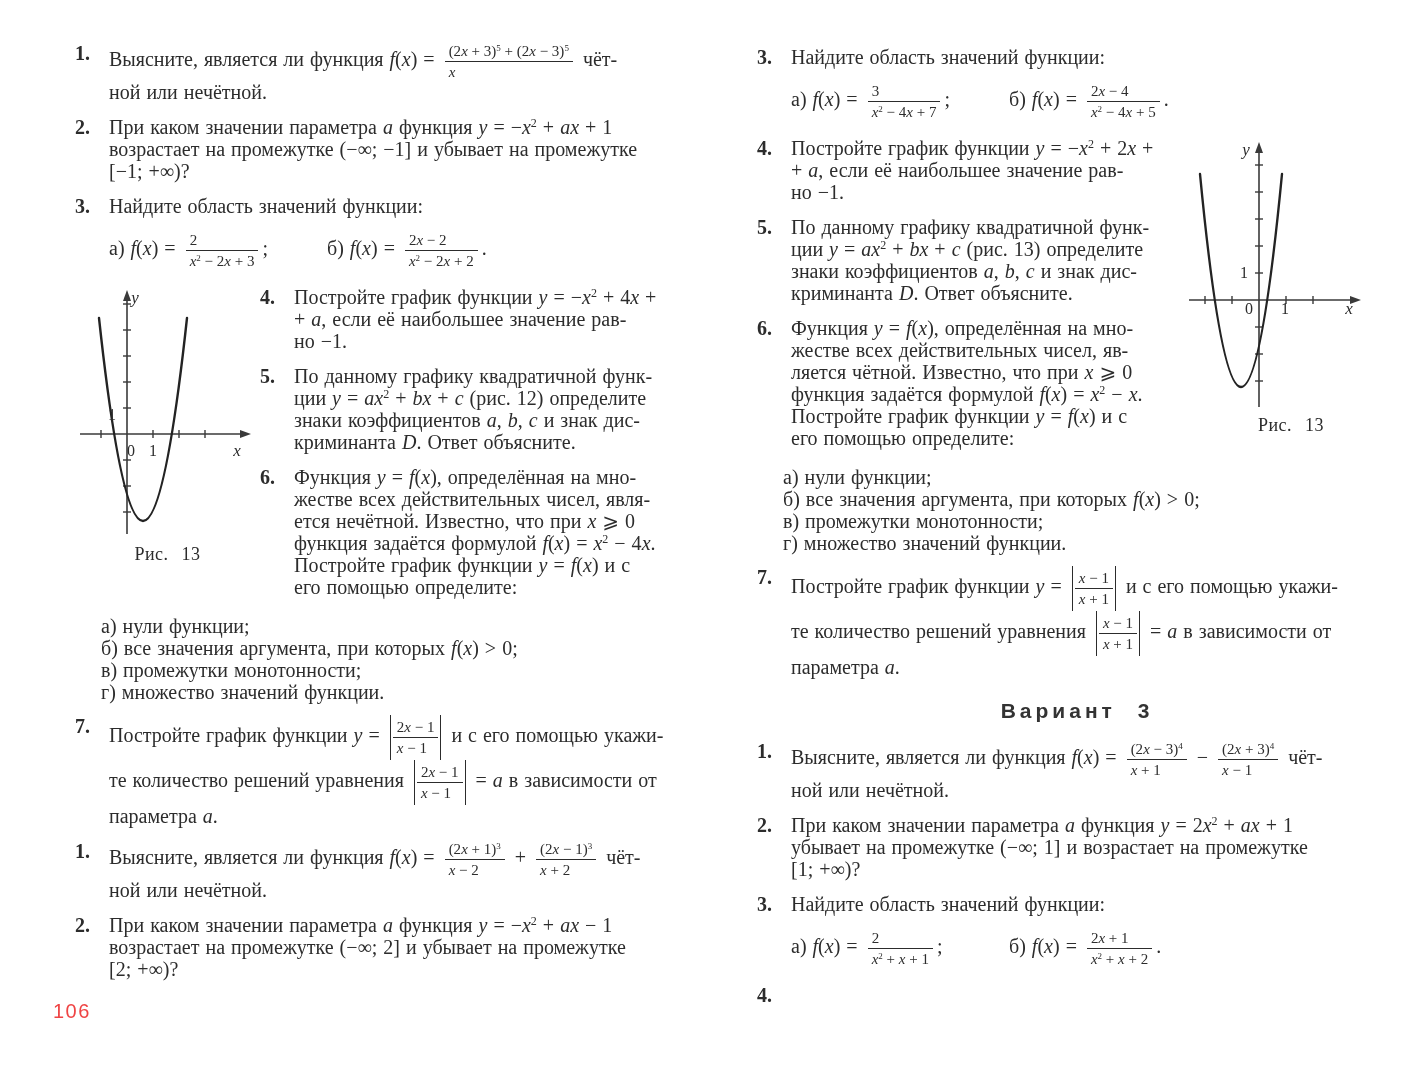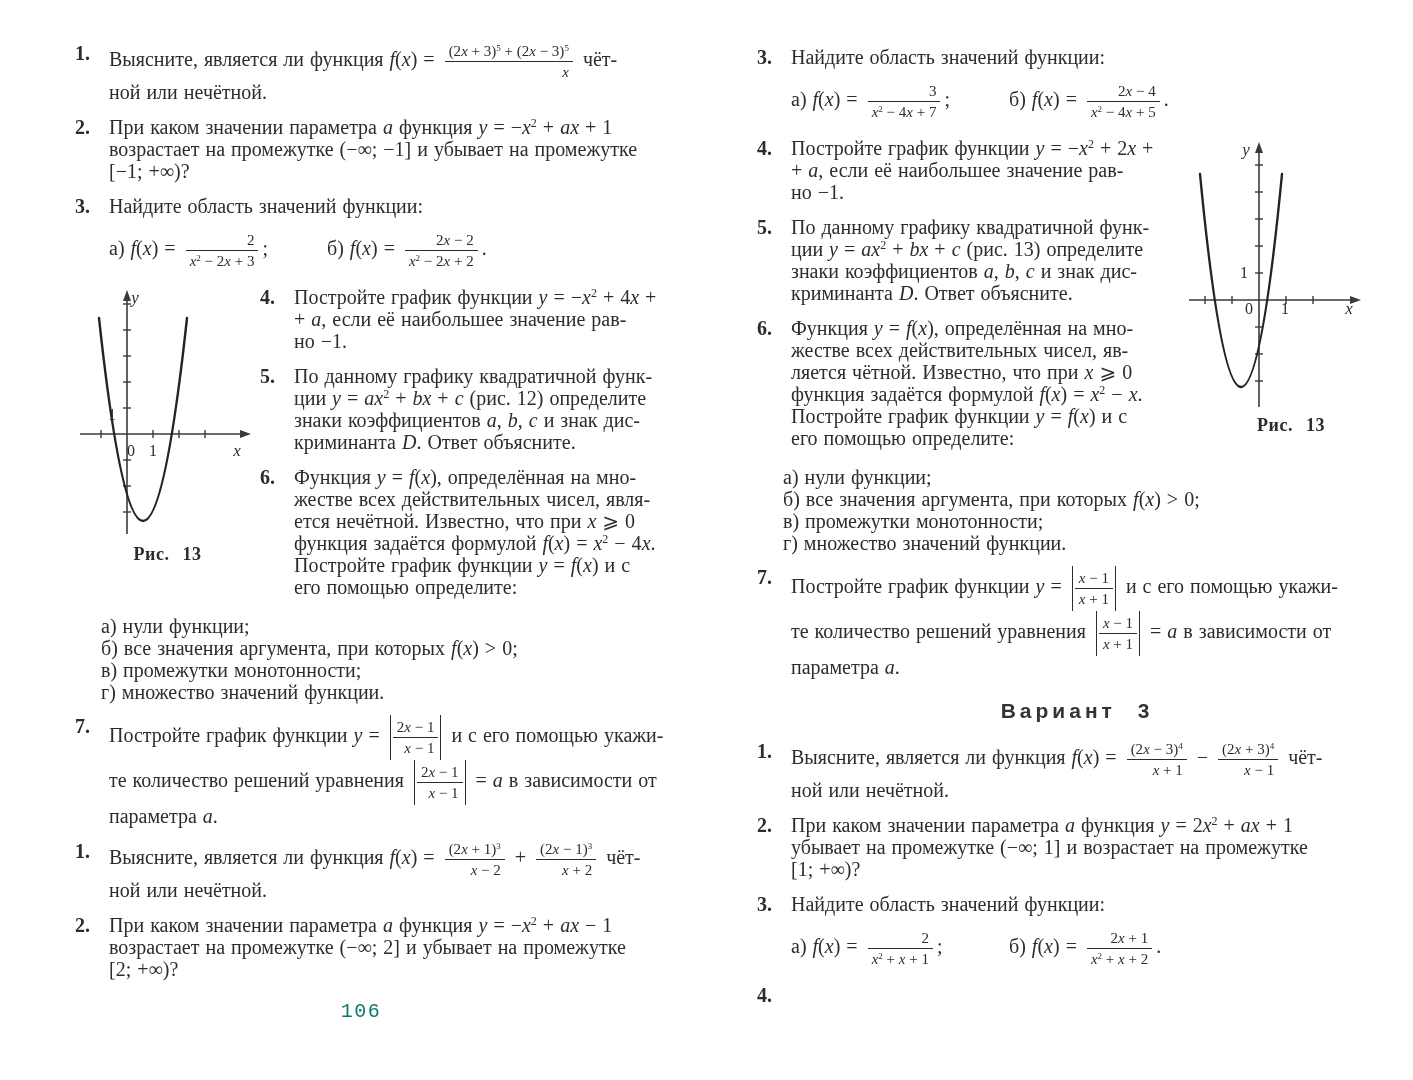--- a/index.html
+++ b/index.html
@@ -10,43 +10,43 @@
   #pageR{left:757px;top:46px;width:640px;}
   .content{font-size:20px;line-height:22px;word-spacing:1px;}
   .heading{font-family:"Liberation Sans","DejaVu Sans",sans-serif;font-weight:bold;
            font-size:21px;letter-spacing:4px;word-spacing:12px;text-align:center;
            color:#333;margin:6px 0 18px 0;}
   .heading.later{margin-top:22px;}
   .problem{position:relative;padding-left:34px;margin:0 0 13px 0;}
   .problem .num{position:absolute;left:0;top:0;font-weight:bold;}
   .mi{font-style:italic;}
   sup{font-size:0.6em;line-height:0;vertical-align:0.55em;}
-  .frac{display:inline-block;vertical-align:middle;text-align:right;
+  .frac{display:inline-block;vertical-align:middle;text-align:left;
         font-size:15px;line-height:16px;margin:0 4px;word-spacing:0;}
   .fn{display:block;border-bottom:1.4px solid #2c2c2c;padding:1px 4px 2px 4px;}
   .fd{display:block;padding:2px 4px 1px 4px;}
   .abs{display:inline-block;vertical-align:middle;border-left:1.5px solid #2c2c2c;
        border-right:1.5px solid #2c2c2c;padding:3px 2px;margin:0 4px;}
   .abs .frac{vertical-align:baseline;margin:0;}
   .frow{display:flex;padding-left:34px;margin:14px 0 16px 0;}
   .frow .fi:first-child{width:218px;flex:none;}
   .sublist{padding-left:26px;margin:2px 0 12px 0;}
   .figrow{display:flex;margin-bottom:4px;}
   .probcol{flex:1;min-width:0;}
   .figcol{flex:none;}
   .figcol.fleft{width:185px;}
   .figcol.fright{width:212px;}
   .figcol svg{display:block;}
   .figcol.fleft svg{margin-left:-10px;}
   .figcol.fright svg{margin-left:-2px;}
-  .figcap{text-align:center;font-weight:bold;font-size:18px;letter-spacing:0.5px;
+  .figcap{text-align:center;font-weight:normal;font-size:18px;letter-spacing:0.5px;
           word-spacing:8px;margin-top:5px;}
-  .pagenum{position:absolute;width:100%;text-align:center;
-           font-family:Liberation Mono, monospace;
-           font-size:20px;letter-spacing:1.5px;color:#0f766e;}
+  .pagenum{position:absolute;width:100%;
+           font-family:Liberation Sans, sans-serif;
+           font-size:20px;letter-spacing:1.5px;color:#ef4444;}
   #pageL .pagenum{top:958px;left:-22px;}
   #pageR .pagenum{top:952px;left:-20px;}
   .axisline{stroke:#3a3a3a;stroke-width:1.6;}
   .tick{stroke:#3a3a3a;stroke-width:1.4;}
   .curve{stroke:#232323;stroke-width:2.4;fill:none;stroke-linecap:round;}
   .axlab{font-family:"Liberation Serif","DejaVu Serif",serif;font-style:italic;
          font-size:17px;fill:#2c2c2c;}
   .ticklab{font-family:"Liberation Serif","DejaVu Serif",serif;font-size:16px;fill:#2c2c2c;}
 </style>
 </head>

